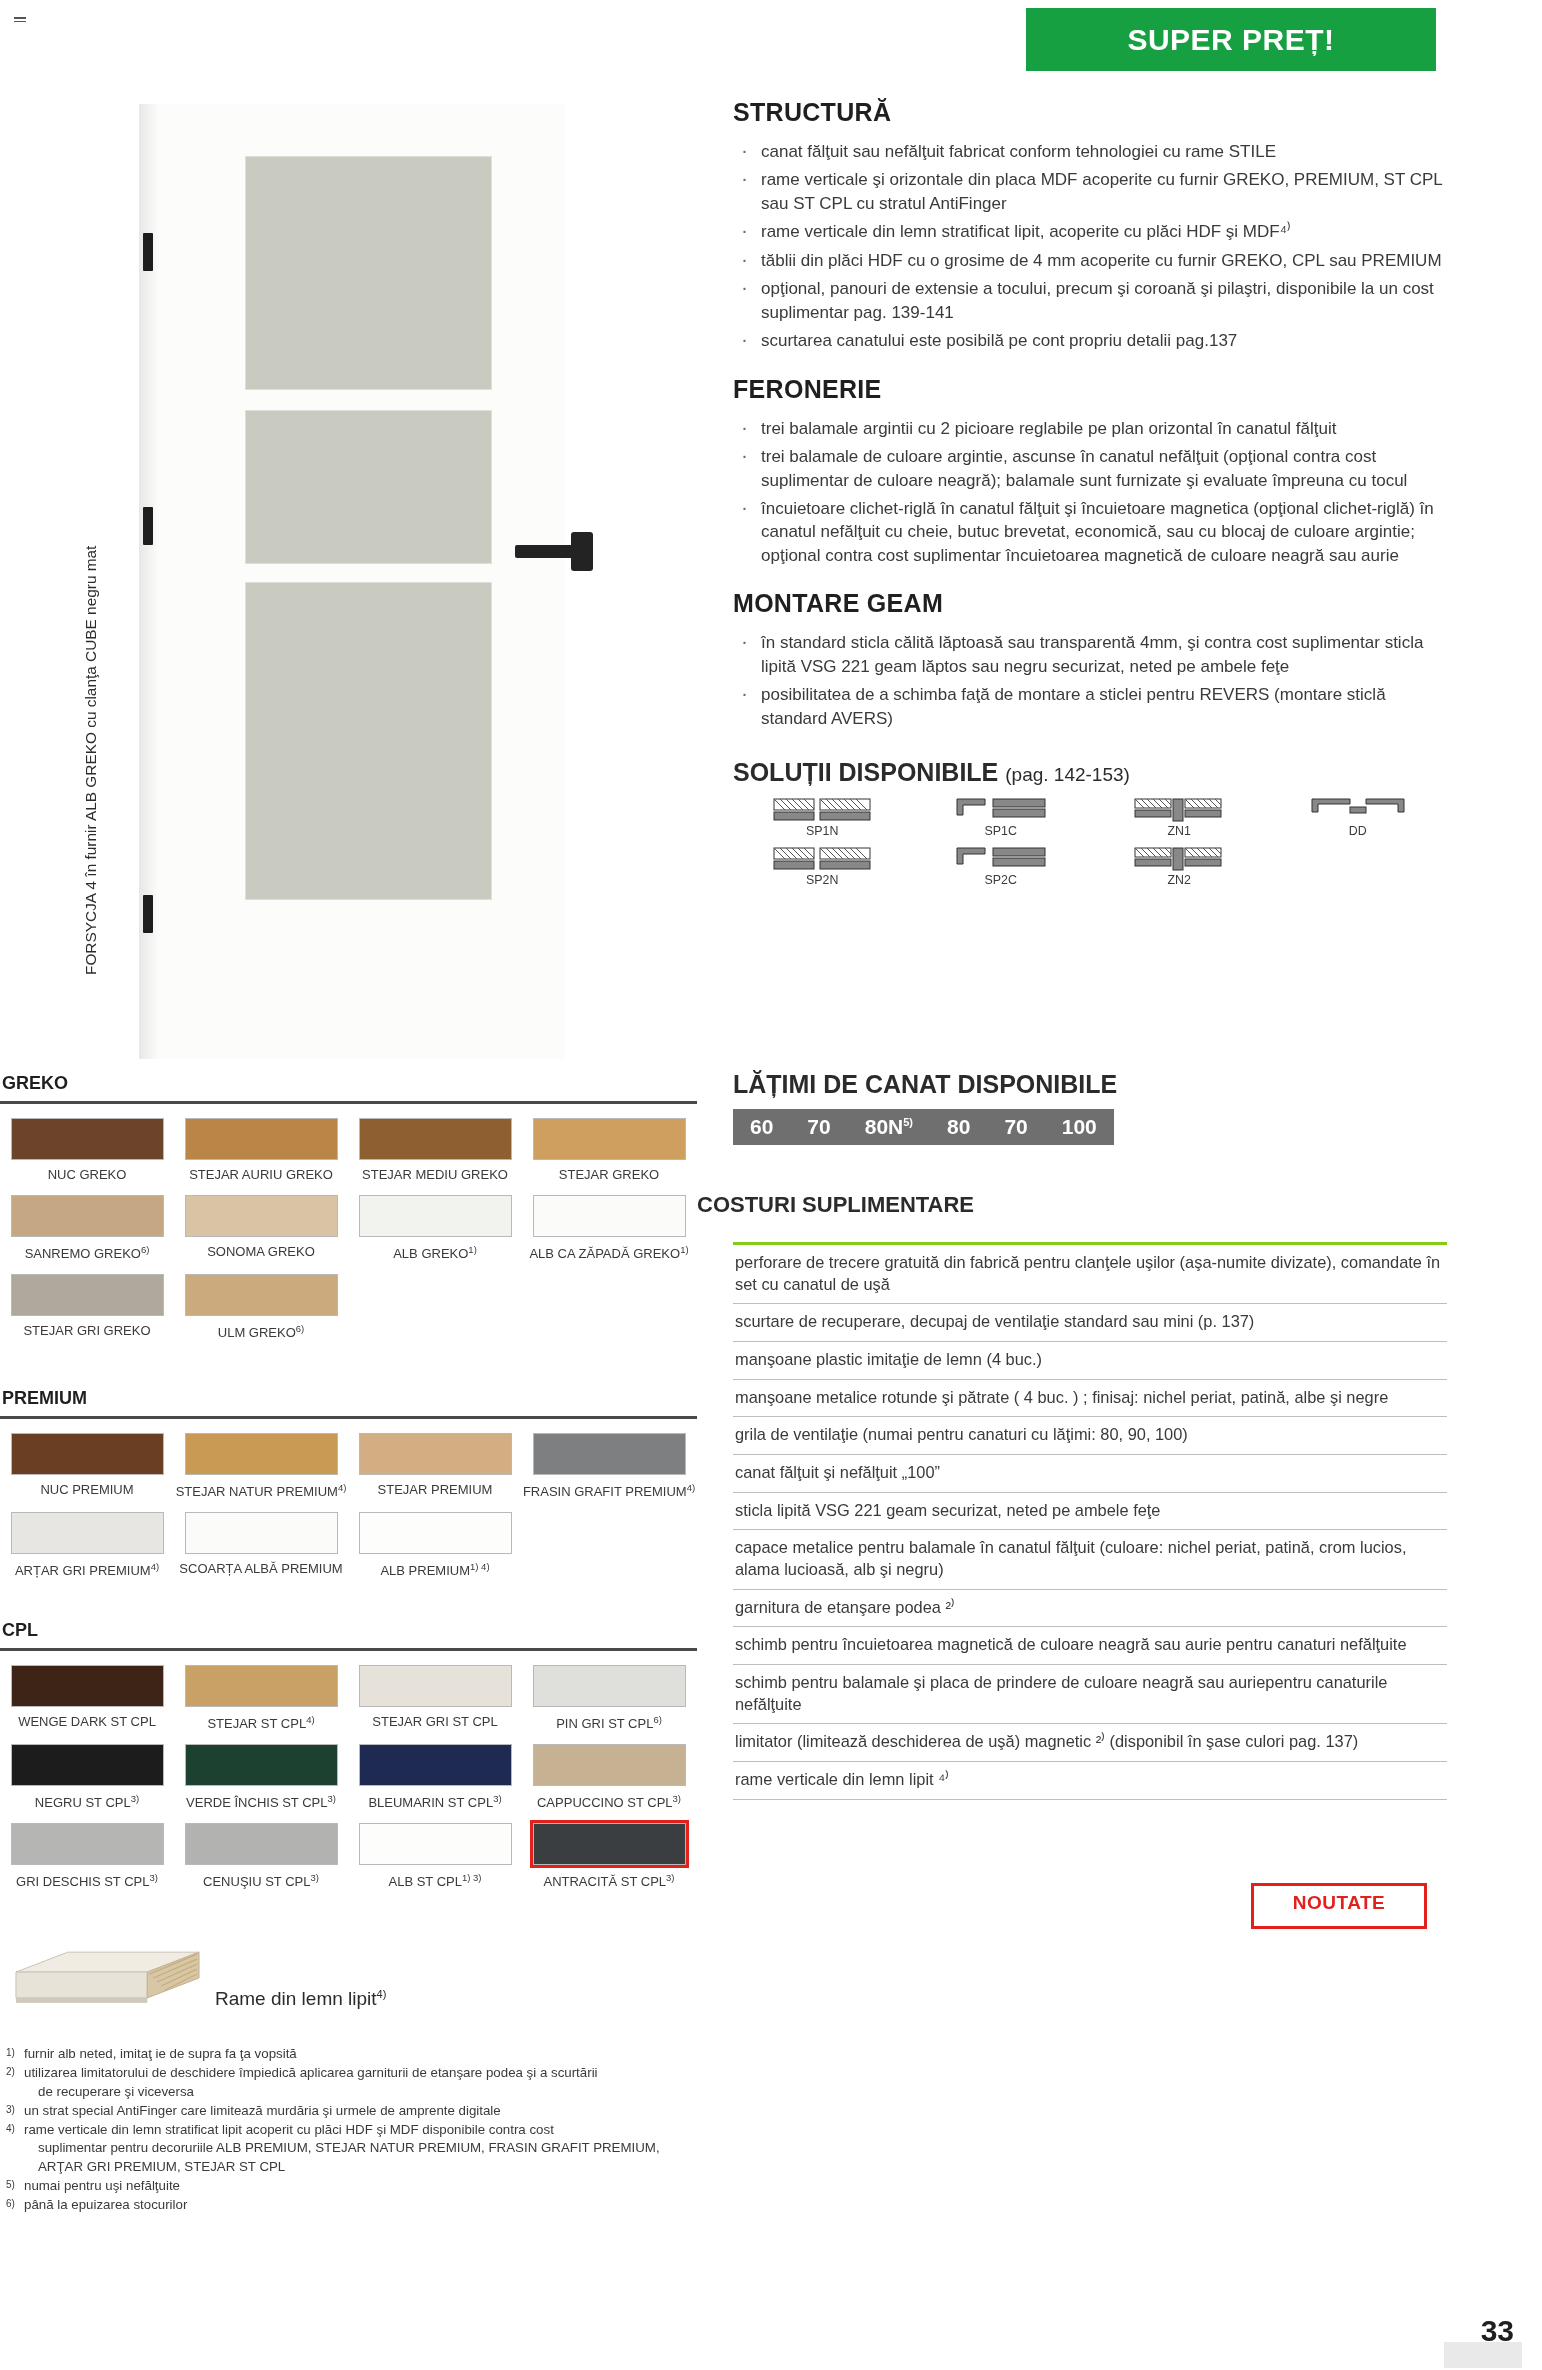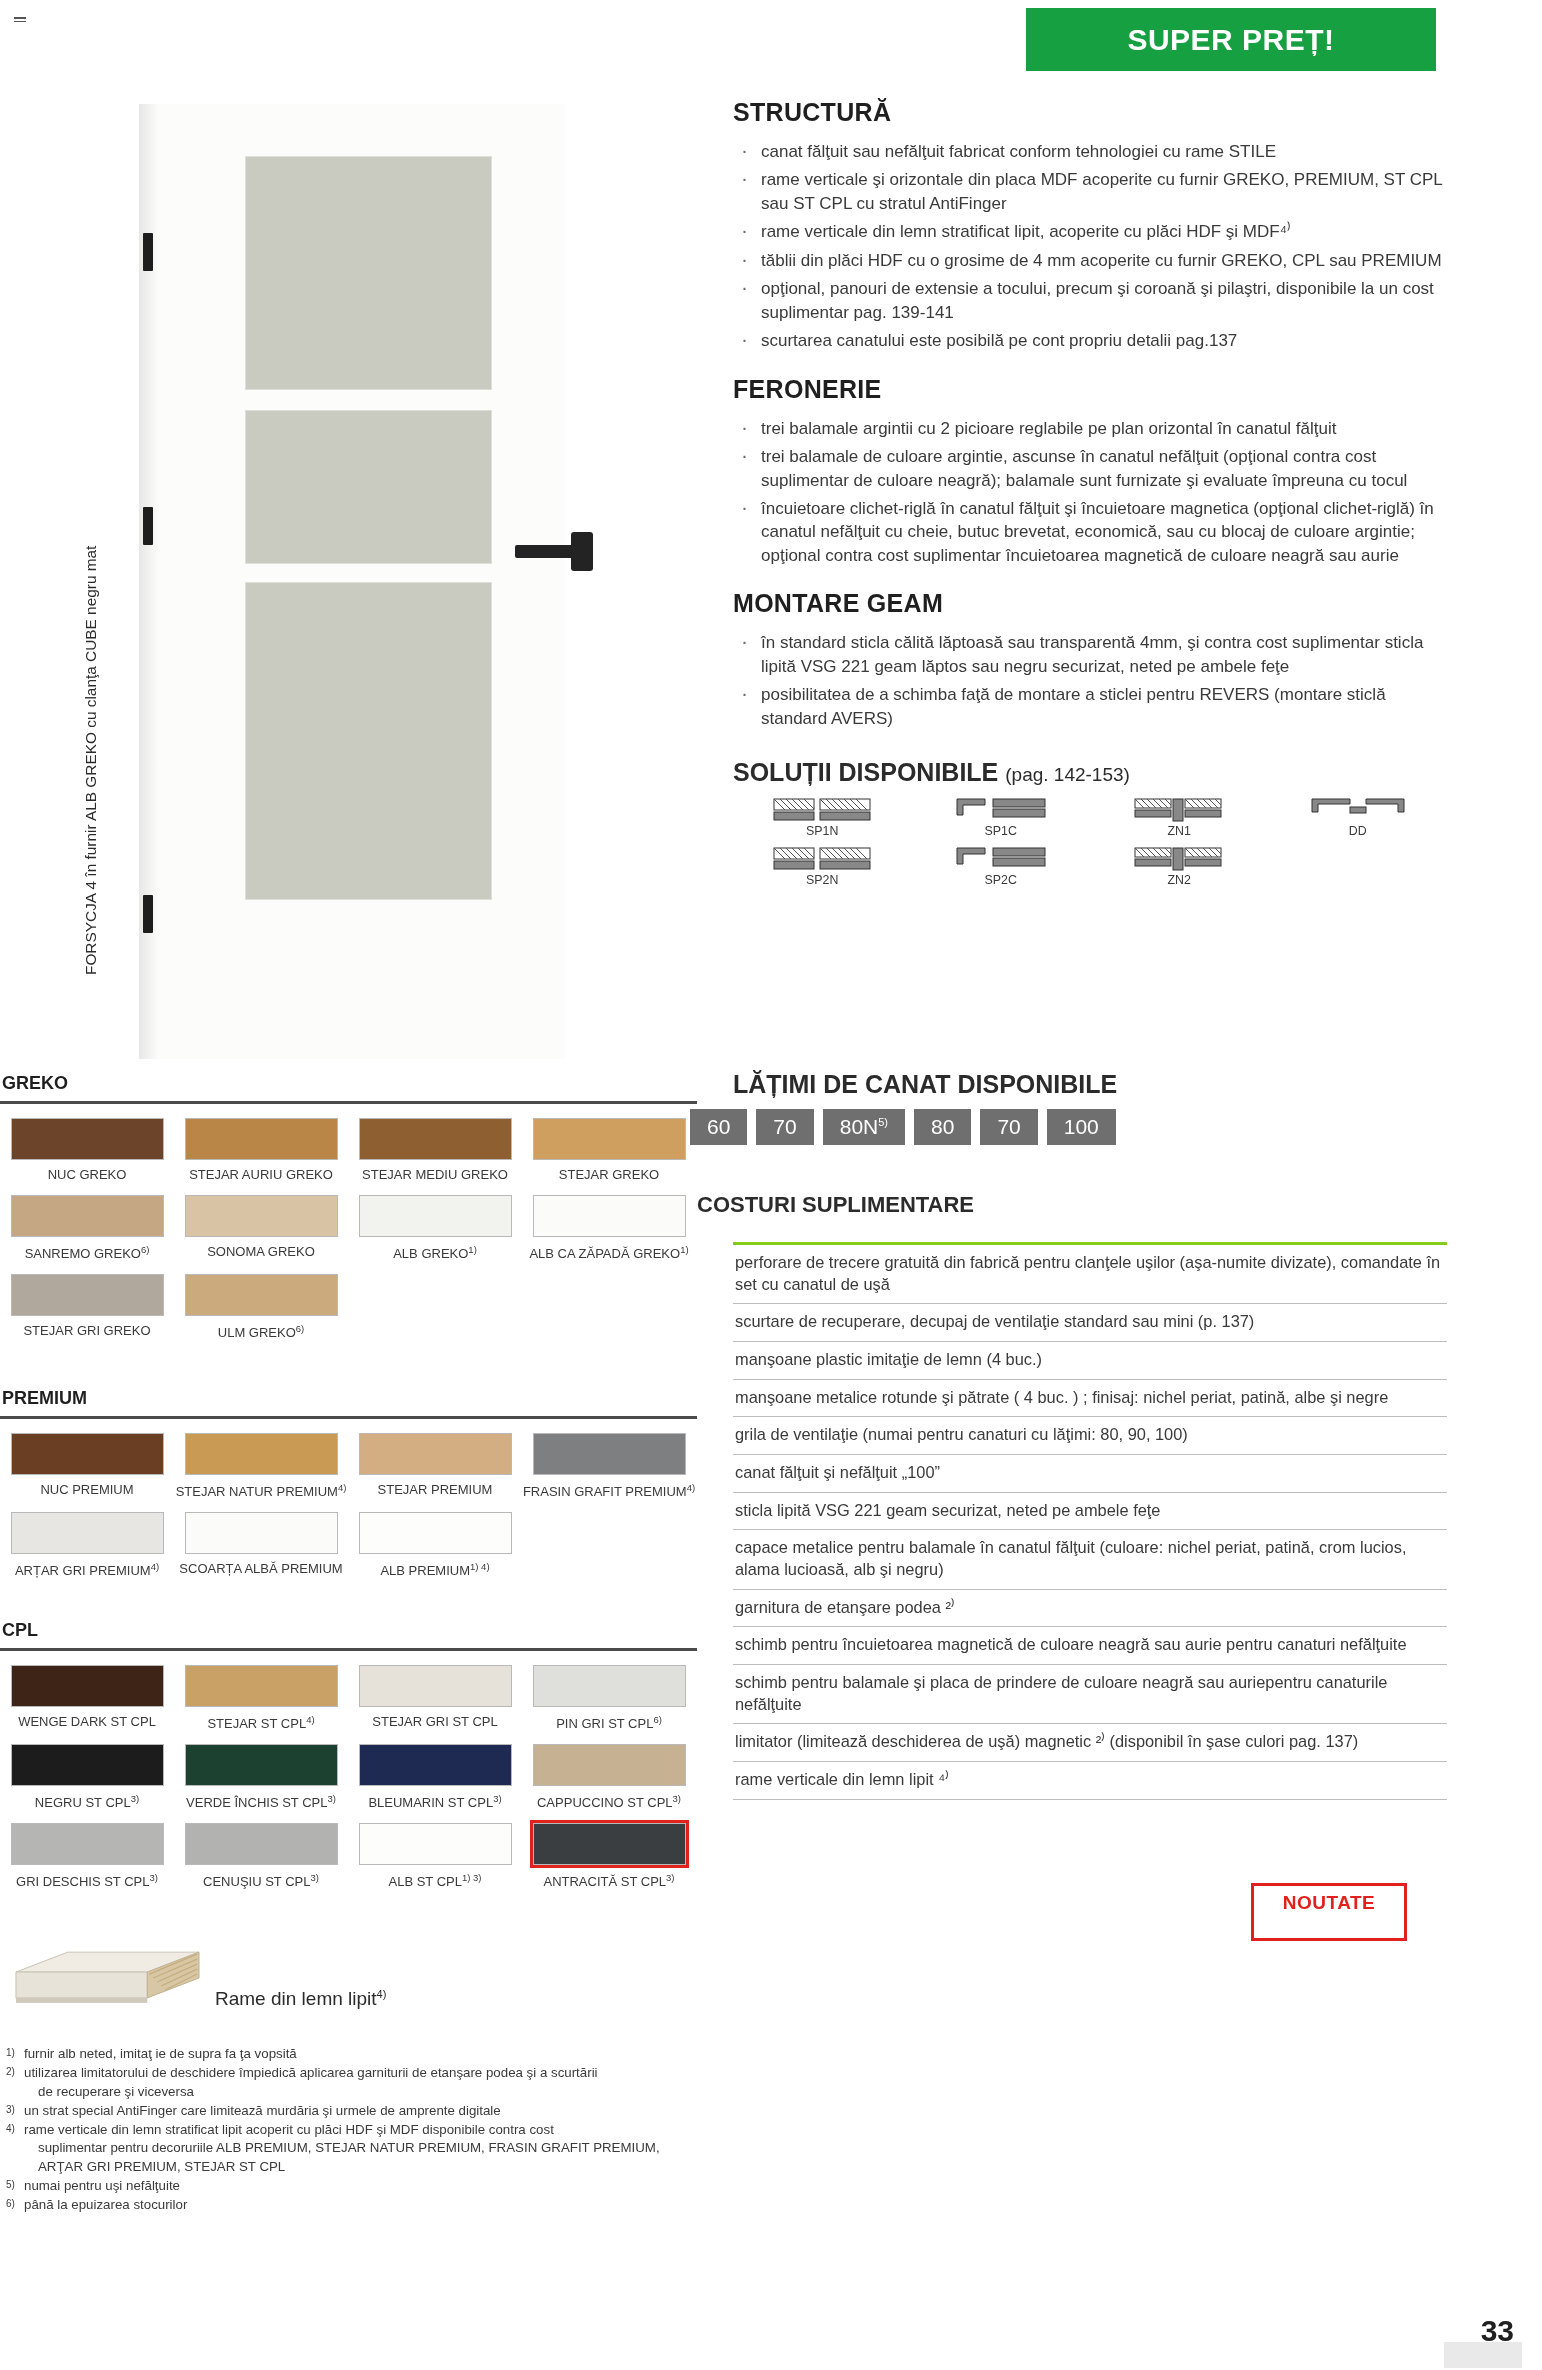--- a/index.html
+++ b/index.html
@@ -94,21 +94,21 @@
   .sol-head .pg { font-size: 19px; font-weight: normal; }
 
   .sol-grid { display: flex; gap: 0; margin-top: 6px; }
   .sol-col { width: 179px; }
   .sol-item { text-align: center; margin-bottom: 8px; }
   .sol-item svg { display: block; margin: 0 auto; }
   .sol-item .lbl { font-size: 12.4px; color: #3a3a3a; margin-top: 1px; }
 
   
   .widths-h { position:absolute; left:733px; top:1070px; font-size:25px; font-weight:bold; }
-  .widths { position: absolute; left: 690px; top: 1109px; display: flex; gap: 9px; }
+  .widths { position: absolute; left: 733px; top: 1109px; display: flex; gap: 0; font-weight: bold; }
   .wchip {
     background: #6f6f6f; color: #fff; font-size: 21px;
     padding: 6px 17px; min-width: 56px; text-align: center;
     position: relative;
   }
   .wchip sup { font-size: 11px; vertical-align: super; }
 
   
   .costuri-h { position: absolute; left: 697px; top: 1192px; font-size: 22px; font-weight: bold; }
   .costuri { position: absolute; left: 733px; top: 1242px; width: 714px; }
@@ -127,22 +127,22 @@
   .sw-row { display: flex; gap: 0; margin-bottom: 12px; }
   .sw-cell { width: 174px; text-align: center; }
   .sw-chip {
     width: 153px; height: 42px; margin: 0 auto;
     border: 1px solid #b9b9b9;
   }
   .sw-lbl { font-size: 13px; color: #3a3a3a; margin-top: 7px; line-height: 1.2; }
   .sw-lbl sup { font-size: 9.5px; }
   .noutate-box {
     position: absolute; left: 1251px; top: 1883px;
-    width: 156px; border: 3px solid #E2211C; background: #fff;
-    text-align: center; padding: 6px 0 24px 0;
+    width: 176px; border: 3px solid #E2211C; background: #fff;
+    text-align: center; padding: 6px 0 12px 0;
   }
   .noutate-box span { color: #E2211C; font-size: 19px; font-weight: bold; letter-spacing: 0.5px; }
   .sw-chip.hl { outline: 3px solid #E2211C; outline-offset: 0; }
 
   
   .rame-block { position: absolute; left: 8px; top: 1942px; width: 458px; }
   .rame-img { position: relative; width: 195px; height: 78px; }
   .rame-label { position: absolute; left: 207px; top: 46px; font-size: 19px; color: #2b2b2b; }
   .rame-label sup { font-size: 11px; }
 

